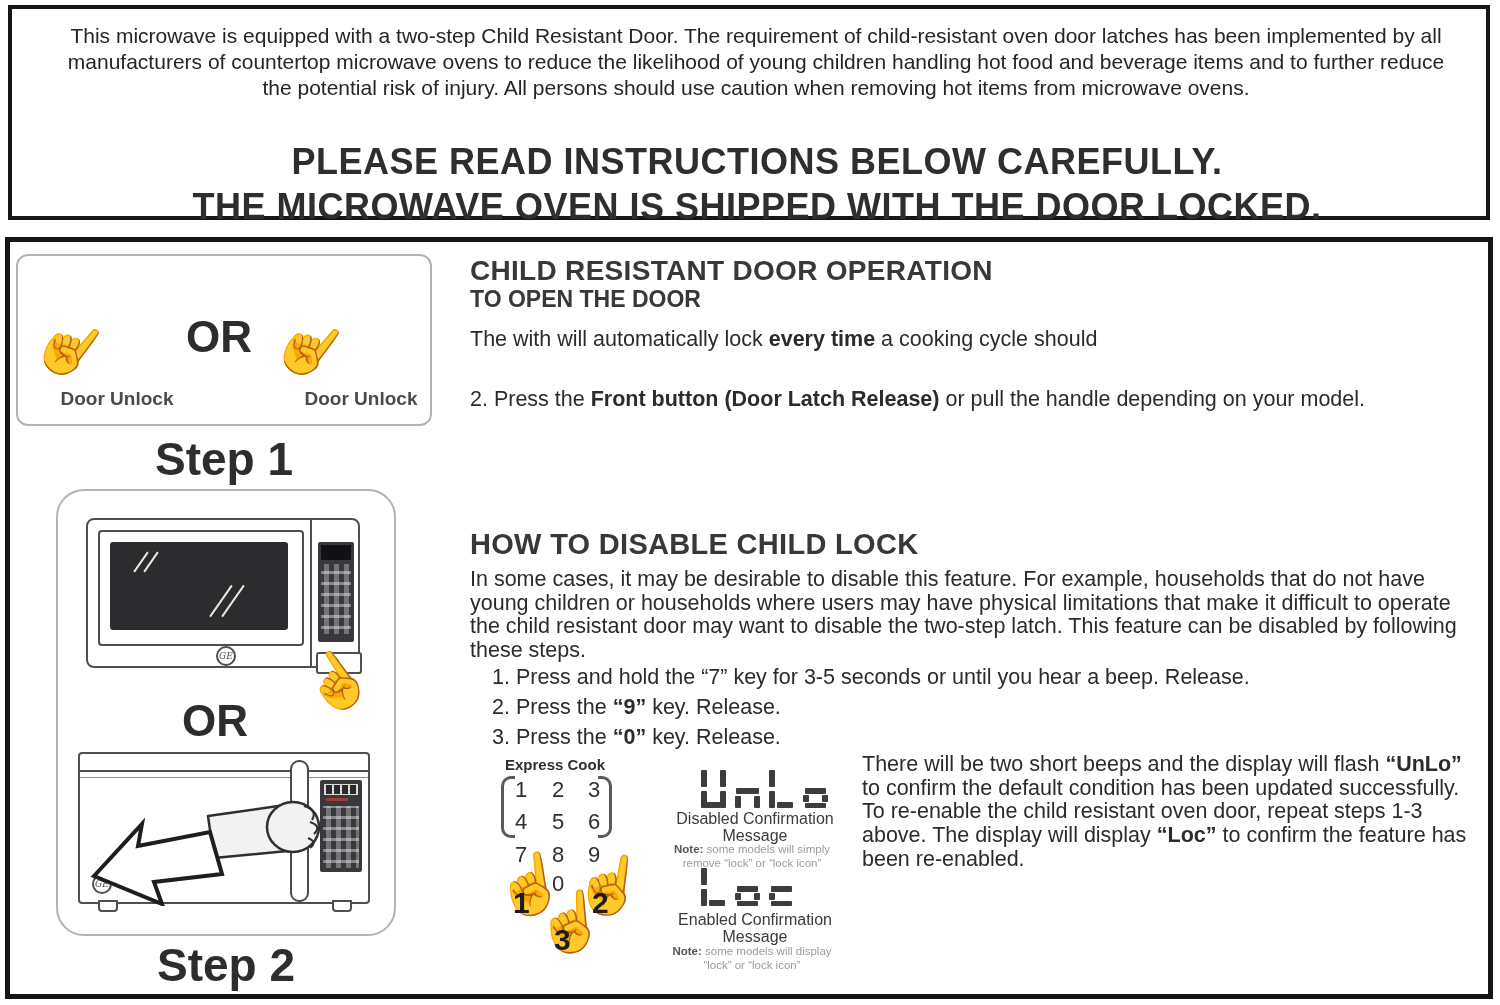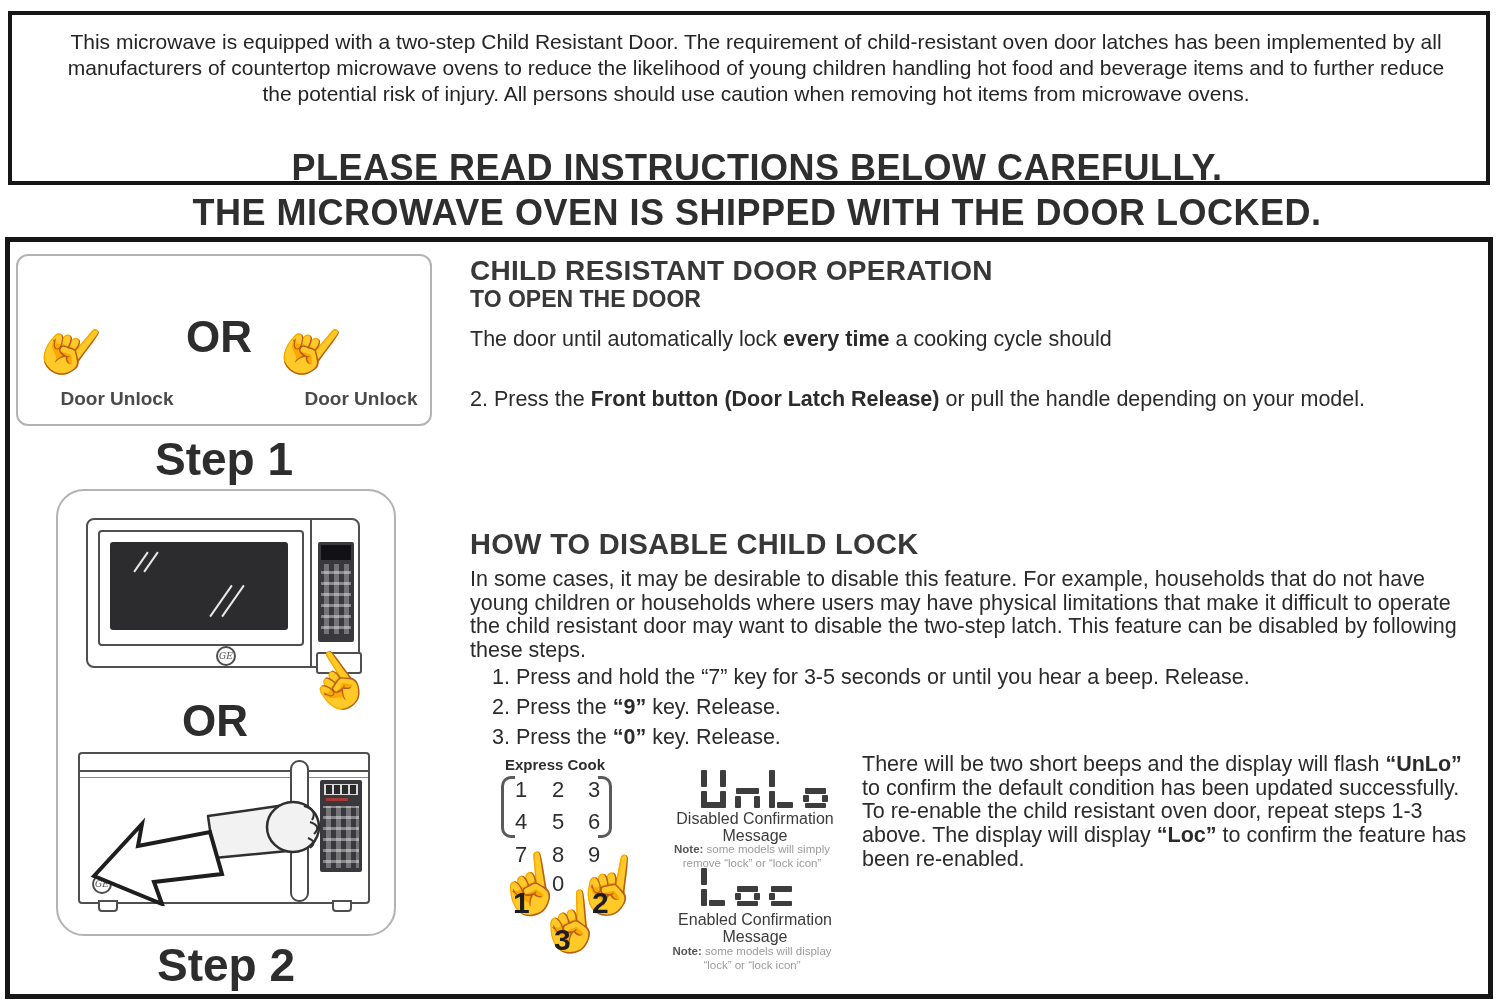--- a/index.html
+++ b/index.html
@@ -1,21 +1,21 @@
 <!DOCTYPE html>
 <html><head>
 <meta charset="utf-8">
 <style>
   html,body{margin:0;padding:0;background:#fff;}
   #sheet{position:relative;width:1500px;height:1005px;background:#fff;overflow:hidden;
          font-family:"Liberation Sans",sans-serif;color:#2b2b2b;}
   .abs{position:absolute;}
   
   .frame{position:absolute;border:4px solid #161616;background:#fff;box-sizing:border-box;}
-  #warnBox{left:8px;top:11px;width:1482px;height:174px;}
+  #warnBox{left:8px;top:5px;width:1482px;height:215px;}
   #mainBox{left:5px;top:237px;width:1488px;height:762px;border-width:5px;}
   
   .intro-p{left:40px;top:14px;width:1408px;text-align:center;font-size:21px;line-height:1.24;color:#252525;}
   .warn-big{left:20px;top:130px;width:1450px;text-align:center;font-size:36px;font-weight:bold;
             line-height:1.25;color:#2e2e2e;letter-spacing:.5px;}
   
   .panel{position:absolute;border:2px solid #b3b3b3;border-radius:12px;background:#fff;box-sizing:border-box;}
   #step1Panel{left:16px;top:254px;width:416px;height:172px;}
   #step2Panel{left:56px;top:489px;width:340px;height:447px;border-radius:28px;}
   .step-title{font-size:46px;font-weight:bold;color:#2d2d2d;text-align:center;}
@@ -147,21 +147,21 @@
       <polygon points="14,122 62,70 58,92 130,78 142,120 74,128 82,150" fill="#ffffff" stroke="#1e1e1e" stroke-width="4" stroke-linejoin="miter"></polygon>
     </svg>
   </div>
 
   <div class="abs step-title" style="left:56px;top:938px;width:340px;">Step 2</div>
 
   <div class="abs h2" style="left:470px;top:286px;">TO OPEN THE DOOR</div>
   <div class="abs h1" style="left:470px;top:255px;">CHILD RESISTANT DOOR OPERATION</div>
 
   <div class="abs body-t" style="left:470px;top:328px;width:990px;">
-    <span>The door until automatically lock </span><span class="b">every time</span><span> a cooking cycle should</span>
+    <span>The with will automatically lock </span><span class="b">every time</span><span> a cooking cycle should</span>
   </div>
   <div class="abs body-t" style="left:470px;top:388px;width:965px;">
     <span>2. Press the </span><span class="b">Front button (Door Latch Release)</span><span> or pull the handle depending on your model.</span>
   </div>
 
   <div class="abs h1" style="left:470px;top:528px;font-size:29px;">HOW TO DISABLE CHILD LOCK</div>
   <div class="abs body-t" style="left:470px;top:568px;width:995px;">In some cases, it may be desirable to disable this feature. For example, households that do not have young children or households where users may have physical limitations that make it difficult to operate the child resistant door may want to disable the two-step latch. This feature can be disabled by following these steps.</div>
 
   <div class="abs body-t" style="left:492px;top:666px;width:970px;">
     <span>1. Press and hold the “7” key for 3-5 seconds or until you hear a beep. Release.</span>

